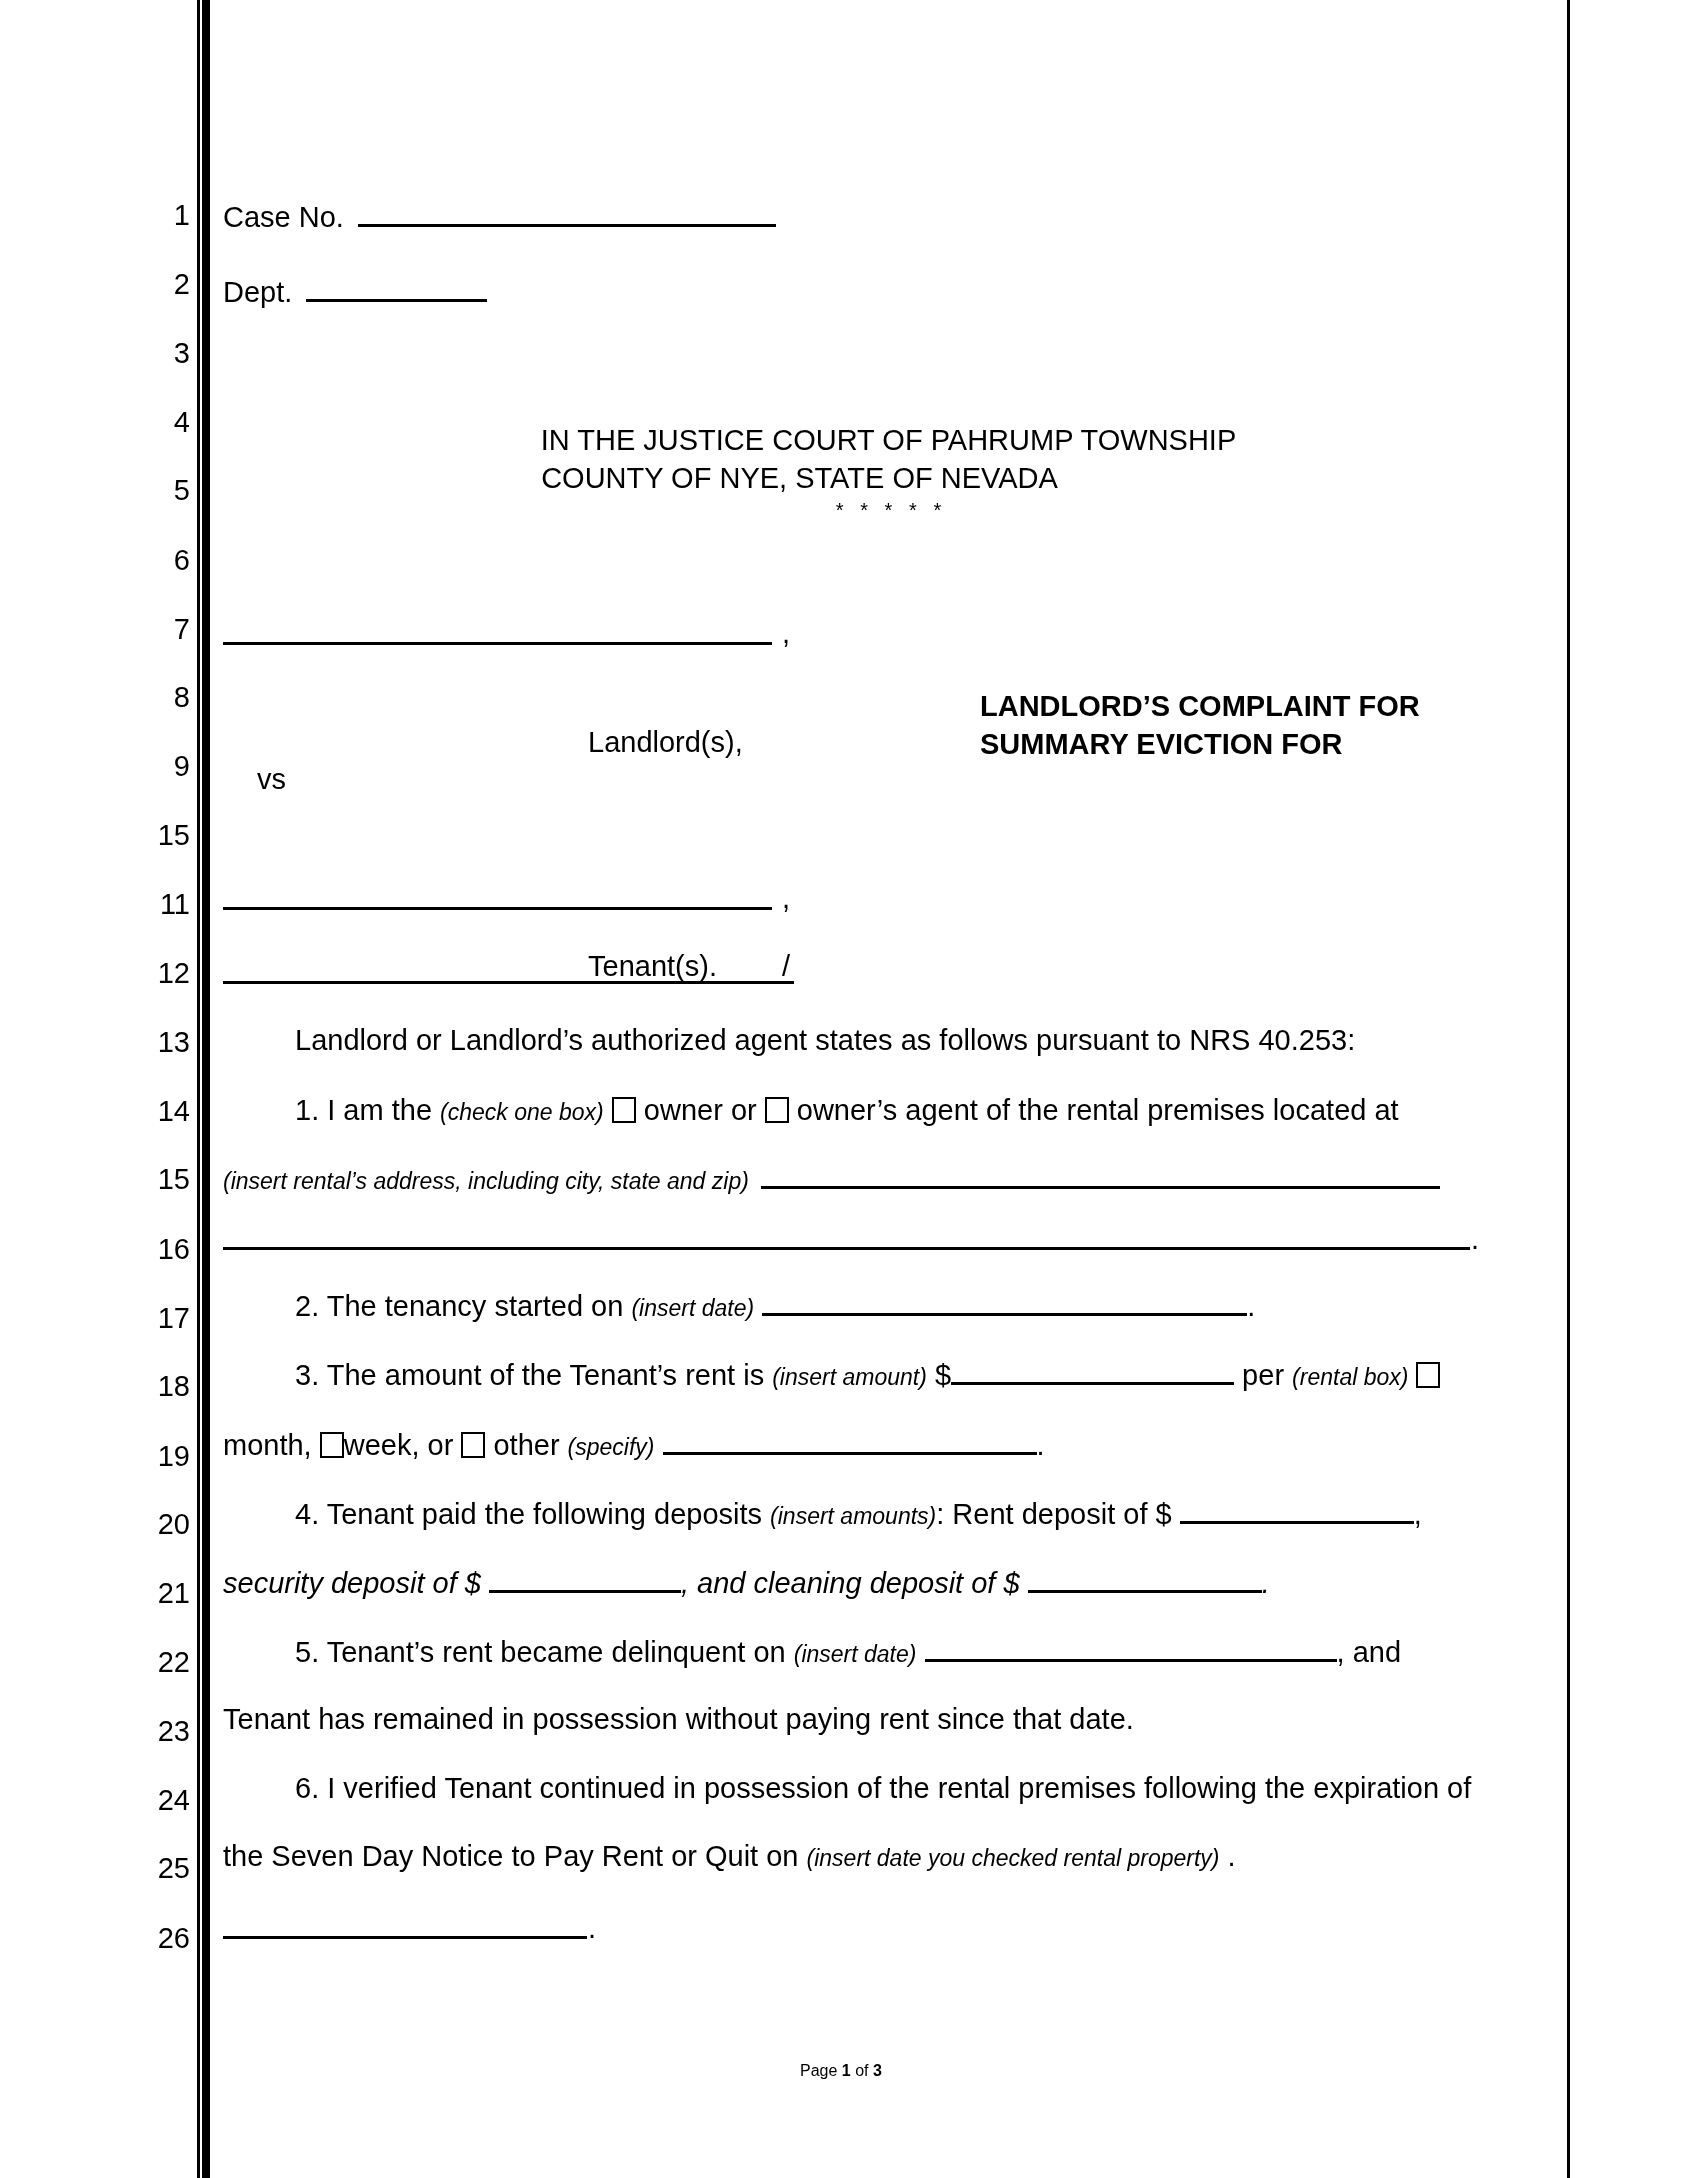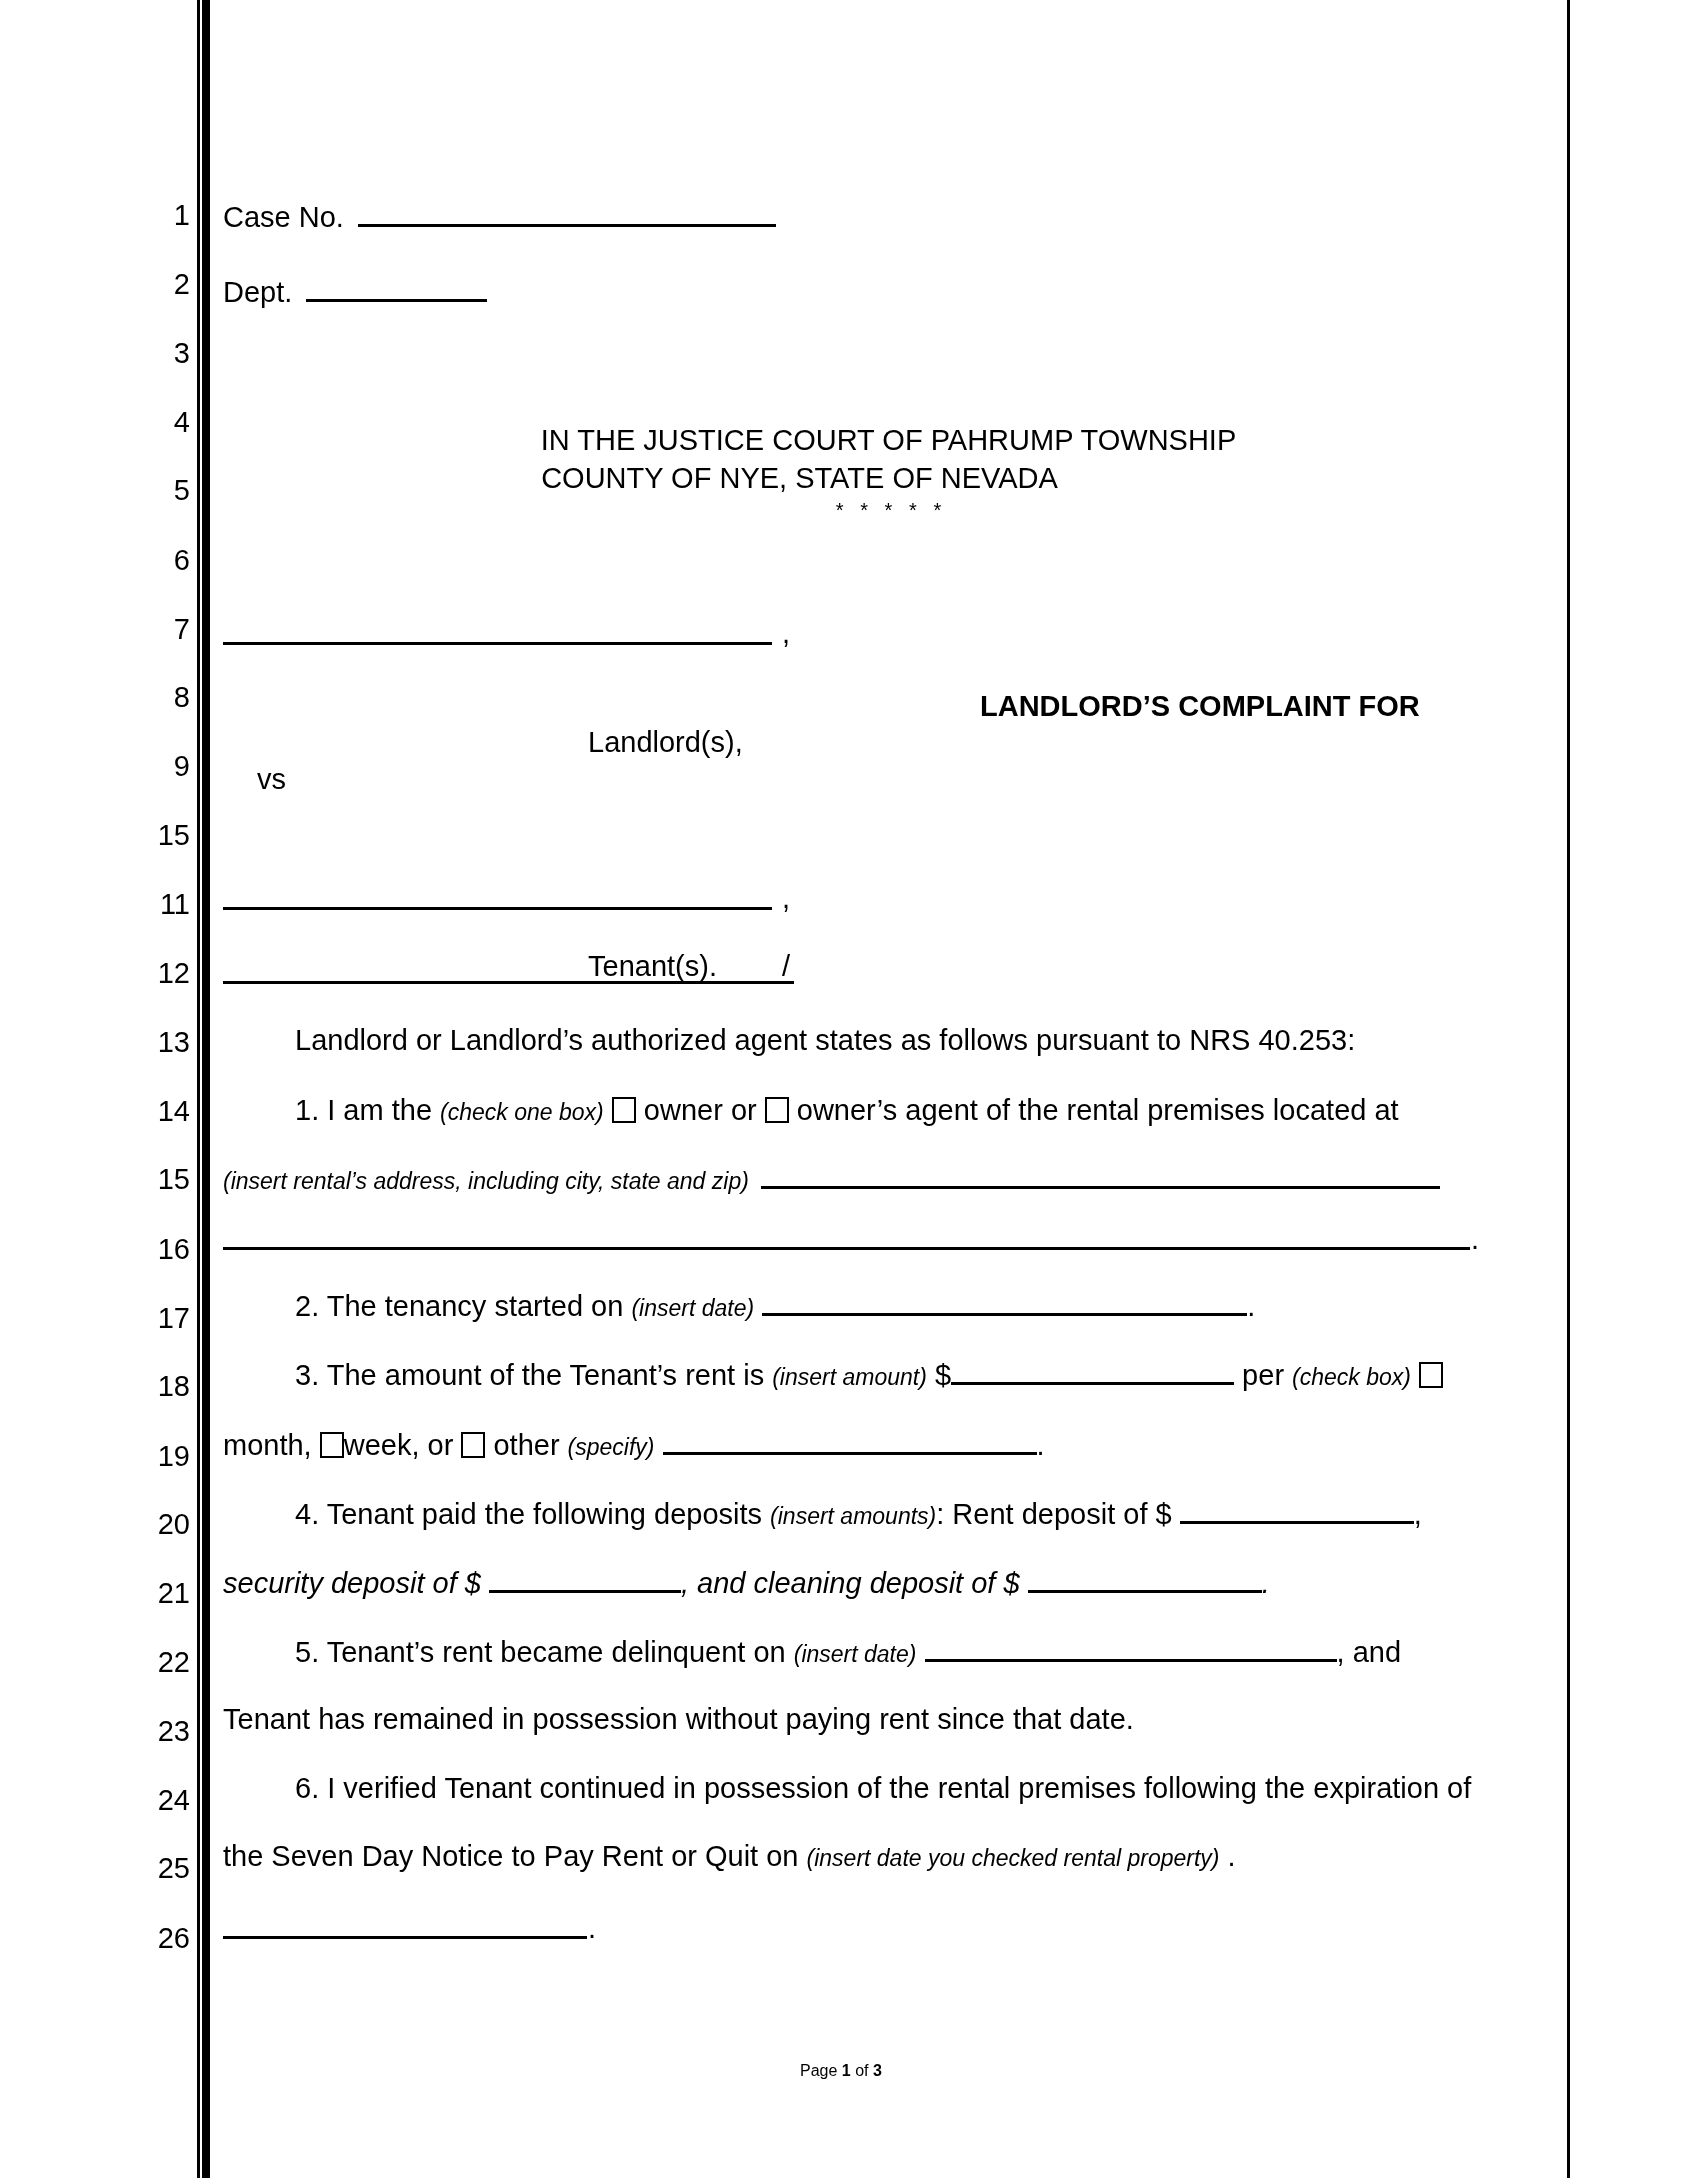--- a/index.html
+++ b/index.html
@@ -70,20 +70,21 @@
 <span class="abs t" style="left:257px;top:762px;">vs</span>
 
 <div class="hl" style="left:223px;top:907px;width:549px;"></div>
 <span class="abs t" style="left:782px;top:881px;">,</span>
 <span class="abs t" style="left:588px;top:949px;">Tenant(s).</span>
 <span class="abs t" style="left:782px;top:949px;">/</span>
 <div class="hl" style="left:223px;top:981px;width:571px;"></div>
 
 <div class="abs t bold" style="left:980px;top:687px;line-height:38px;">
   <div>LANDLORD’S COMPLAINT FOR</div>
+  <div>SUMMARY EVICTION FOR</div>
 </div>
 
 <div class="abs t" style="left:295px;top:1023px;">Landlord or Landlord’s authorized agent states as follows pursuant to NRS 40.253:</div>
 
 <div class="abs t" style="left:295px;top:1093px;">
   <span>1.  I am the </span><span class="it">(check one box)</span>
   <span class="box"></span><span> owner or </span><span class="box"></span><span> owner’s agent of the rental premises located at</span>
 </div>
 <div class="abs t" style="left:223px;top:1160px;">
   <span class="it">(insert rental’s address, including city, state and zip)</span>
@@ -91,21 +92,21 @@
 </div>
 <div class="hl" style="left:223px;top:1247px;width:1247px;"></div>
 <span class="abs t" style="left:1471px;top:1222px;">.</span>
 
 <div class="abs t" style="left:295px;top:1287px;">
   <span>2.  The tenancy started on </span><span class="it">(insert date)</span>
   <span class="blank" style="width:485px;"></span><span>.</span>
 </div>
 
 <div class="abs t" style="left:295px;top:1356px;">
-  <span>3.  The amount of the Tenant’s rent is </span><span class="it">(insert amount)</span><span> $</span><span class="blank" style="width:283px;"></span><span> per </span><span class="it">(check box)</span>
+  <span>3.  The amount of the Tenant’s rent is </span><span class="it">(insert amount)</span><span> $</span><span class="blank" style="width:283px;"></span><span> per </span><span class="it">(rental box)</span>
   <span class="box"></span>
 </div>
 <div class="abs t" style="left:223px;top:1426px;">
   <span>month, </span><span class="box"></span><span>week, or </span><span class="box"></span><span> other </span><span class="it">(specify)</span>
   <span class="blank" style="width:374px;"></span><span>.</span>
 </div>
 
 <div class="abs t" style="left:295px;top:1495px;">
   <span>4.  Tenant paid the following deposits </span><span class="it">(insert amounts)</span><span>:  Rent deposit of $ </span><span class="blank" style="width:234px;"></span><span>,</span>
 </div>

